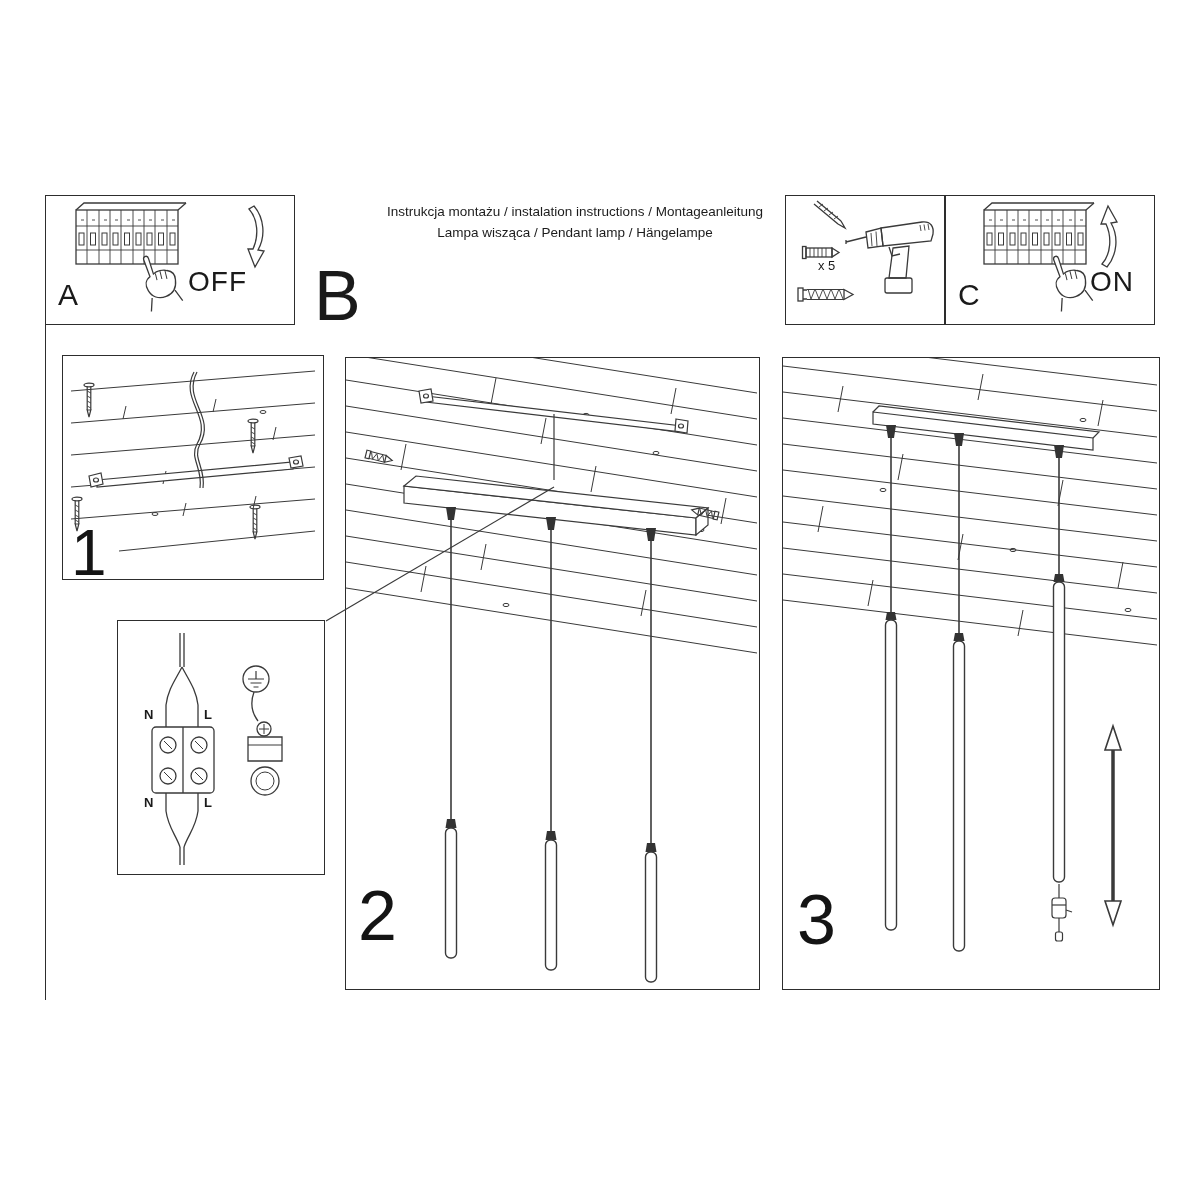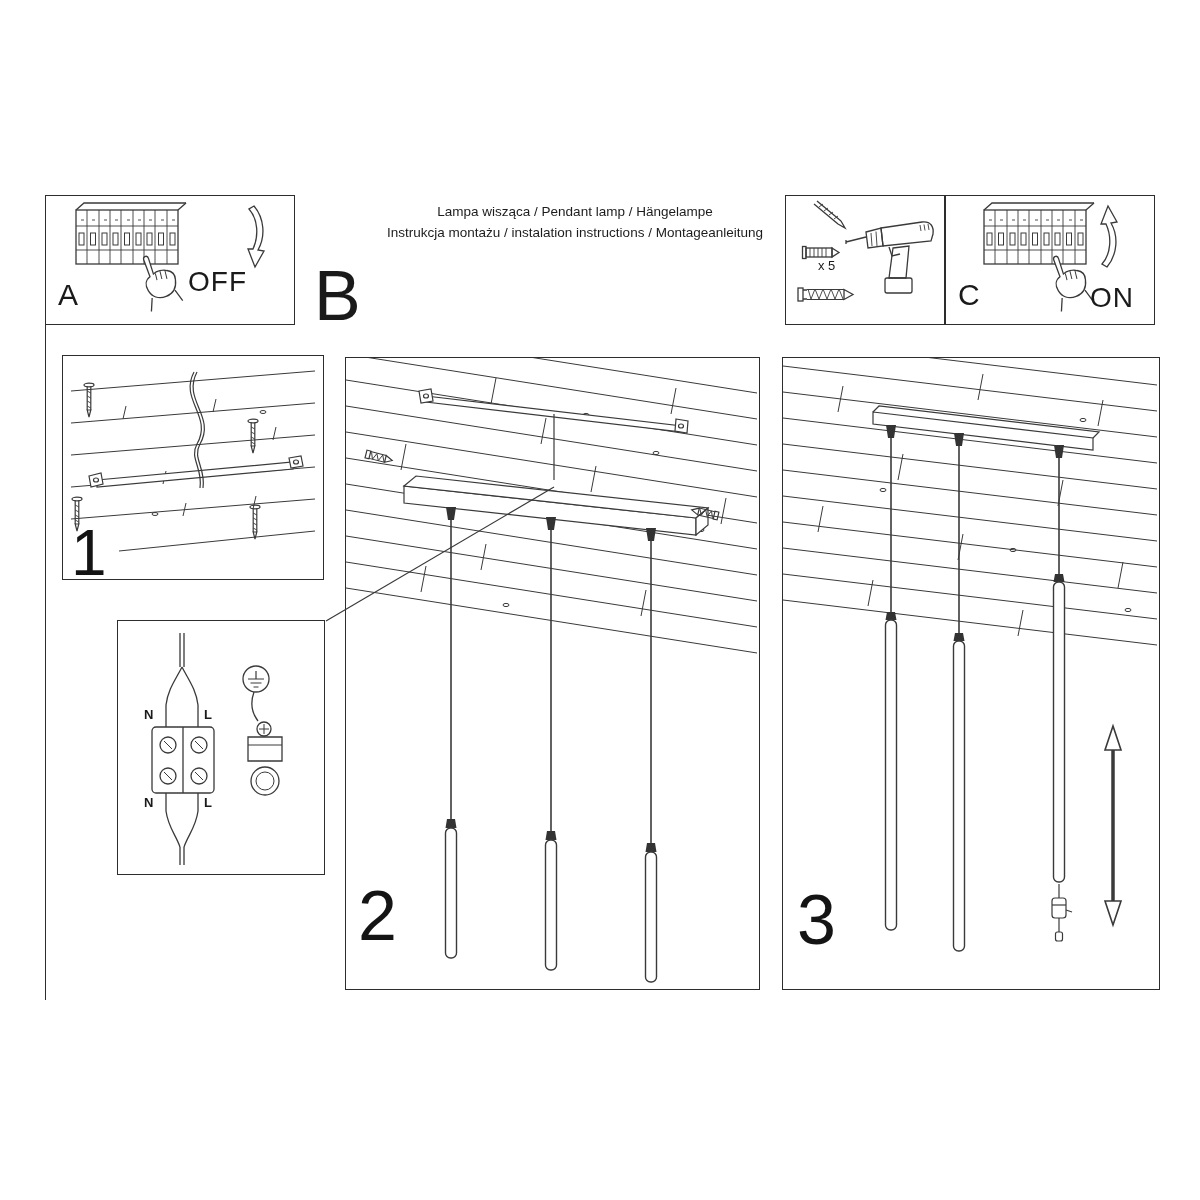--- a/index.html
+++ b/index.html
@@ -69,22 +69,22 @@
         <path d="M5,0 C15,12 17,30 9,44 L15,45 L6,61 L-1,43 L4,43 C10,30 9,13 0,3 Z" fill="#fff"></path>
       </g>
     </g>
   </svg>
   <span class="corner-label" style="left:12px; top:82px;">A</span>
   <span class="state-label" style="left:142px; top:70px;">OFF</span>
 </div>
 
 <div class="big-letter">B</div>
 <div class="title-block">
+  <div>Instrukcja montażu / instalation instructions / Montageanleitung</div>
   <div>Lampa wisząca / Pendant lamp / Hängelampe</div>
-  <div>Instrukcja montażu / instalation instructions / Montageanleitung</div>
 </div>
 
 <div class="box panel-tools">
   <svg width="156" height="126" viewBox="0 0 156 126">
     <g stroke="#3a3a3a" fill="none" stroke-width="1.3">
       <g>
         <path d="M28,8 L52,28 M31,5 L55,25 M52,28 L59,32 L55,25"></path>
         <path stroke-width="0.9" d="M33,11 l4,-3 M38,15 l4,-3 M43,19 l4,-3 M48,23 l4,-3"></path>
       </g>
       <g>
@@ -140,21 +140,21 @@
         <path d="M10,26 C5,28 3,33 5,39 C7,46 13,50 21,49 C28,48 33,43 34,35 C35,30 33,26 28,24 C24,22 18,22 14,24 L13,8 C13,4 8,4 8,8 L10,26 Z"></path>
         <path fill="none" stroke-width="1" d="M16,24 L16,31 M21,23 L21,31 M26,24 L26,32"></path>
         <path fill="none" d="M7,47 L3,60 M31,45 L36,57"></path>
       </g>
       <g transform="translate(156,71) scale(1,-1)">
         <path d="M5,0 C15,12 17,30 9,44 L15,45 L6,61 L-1,43 L4,43 C10,30 9,13 0,3 Z" fill="#fff"></path>
       </g>
     </g>
   </svg>
   <span class="corner-label" style="left:12px; top:82px;">C</span>
-  <span class="state-label" style="left:144px; top:86px;">ON</span>
+  <span class="state-label" style="left:144px; top:70px;">ON</span>
 </div>
 
 <div class="box step1-box">
   <svg width="258" height="221" viewBox="0 0 258 221">
     <defs>
       <g id="screw-v">
         <ellipse cx="0" cy="1" rx="5" ry="1.8"></ellipse>
         <path d="M-1.8,2.5 V26 M1.8,2.5 V26"></path>
         <path stroke-width="0.9" d="M-1.8,7 L1.8,9 M-1.8,12 L1.8,14 M-1.8,17 L1.8,19 M-1.8,22 L1.8,24"></path>
         <polygon points="-1.8,26 1.8,26 0,33"></polygon>

